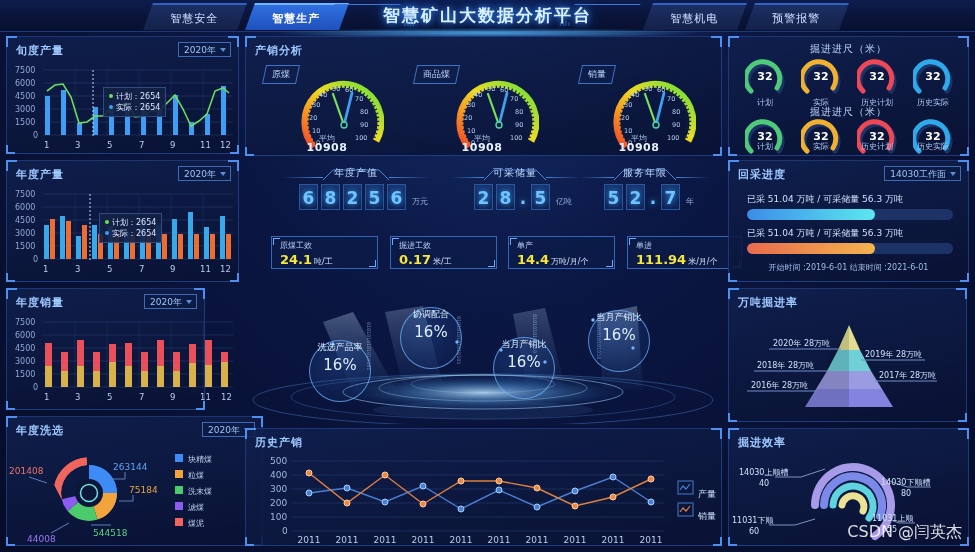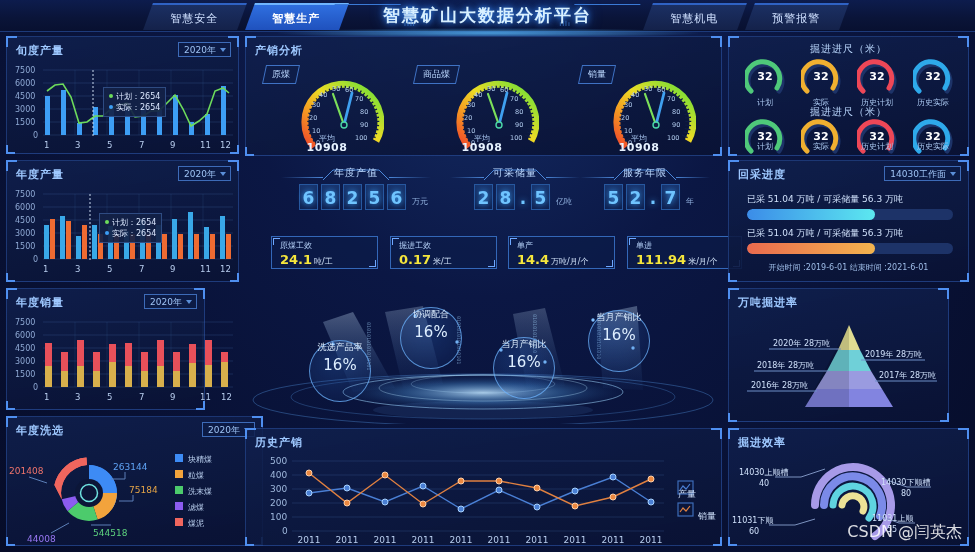--- a/index.html
+++ b/index.html
@@ -680,21 +680,21 @@
       <g stroke="#4a7fd4" fill="none" stroke-width="1.2">
         <rect x="432" y="32" width="15" height="13" stroke="#3d6cb8"></rect>
         <polyline points="434,41 437,37 440,40 444,35"></polyline>
       </g>
       <g stroke="#e08040" fill="none" stroke-width="1.2">
         <rect x="432" y="54" width="15" height="13" stroke="#3d6cb8"></rect>
         <polyline points="434,63 437,59 440,62 444,57"></polyline>
       </g>
     </svg>
     <div style="position:absolute;left:695px;"></div>
-    <div class="legend-it" style="left:432px;top:59px;font-size:9px;color:#cfe0fa;">产量</div>
+    <div class="legend-it" style="left:452px;top:59px;font-size:9px;color:#cfe0fa;">产量</div>
     <div class="legend-it" style="left:452px;top:81px;font-size:9px;color:#cfe0fa;">销量</div>
   </div>
 
   <div class="panel" style="left:728px;top:36px;width:241px;height:120px;">
     <i class="corner-bl"></i>
       <i class="corner-br"></i>
     <div class="rh" style="top:5px;">掘进进尺（米）</div>
     <div class="ring" style="left:16px;top:20px;">
       <svg width="40" height="40">
           <path d="M6,34 A17,17 0 1,1 34,34" fill="none" stroke="#1d3368" stroke-width="5" stroke-linecap="round"></path>
@@ -772,21 +772,21 @@
     <div class="pg-bar" style="left:18px;top:48px;width:206px;">
       <div class="pg-fill" style="width:62%;background:linear-gradient(90deg,#3b8ce8,#5ce8f0);"></div>
     </div>
     <div class="pg-lbl" style="left:18px;top:66px;">已采 51.04 万吨 / 可采储量 56.3 万吨</div>
     <div class="pg-bar" style="left:18px;top:82px;width:206px;">
       <div class="pg-fill" style="width:62%;background:linear-gradient(90deg,#ea6a4e,#f3b44e);"></div>
     </div>
     <div class="pg-time" style="top:101px;">开始时间 :2019-6-01   结束时间 :2021-6-01</div>
   </div>
 
-  <div class="panel" style="left:728px;top:288px;width:221px;height:134px;">
+  <div class="panel" style="left:728px;top:288px;width:239px;height:134px;">
     <i class="corner-bl"></i>
       <i class="corner-br"></i>
     <div class="p-title">万吨掘进率</div>
     <svg width="241" height="112" style="position:absolute;left:0;top:22px;">
       <polygon points="120,14 131,39 109,39" fill="#e0dc92"></polygon>
       <polygon points="131,39 142,60 98,60 109,39" fill="#6fd0d8"></polygon>
       <polygon points="142,60 153,78 87,78 98,60" fill="#9a9be0"></polygon>
       <polygon points="153,78 164,96 76,96 87,78" fill="#8284e0"></polygon>
       <polygon points="164,96 120,96 120,96 76,96" fill="#6e72dc"></polygon>
       <polygon points="120,14 120,96 76,96" fill="rgba(0,0,0,.14)"></polygon>

